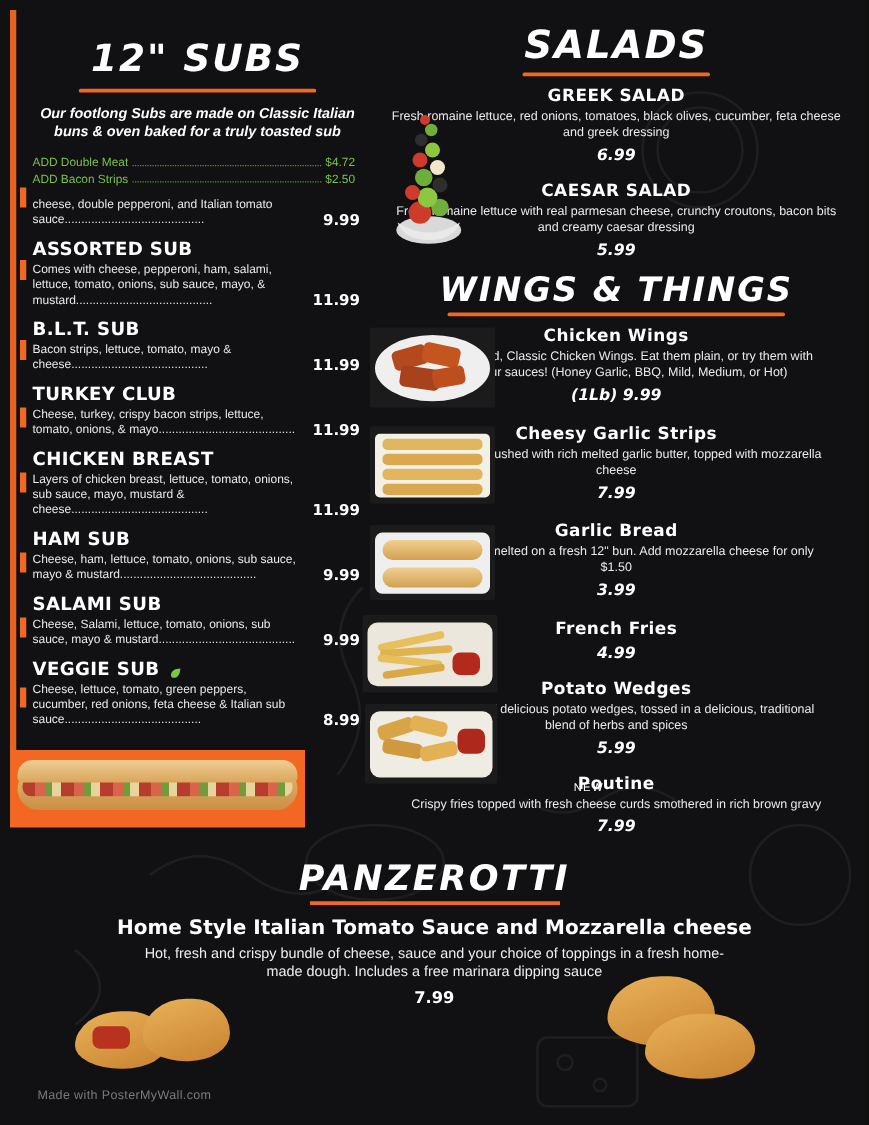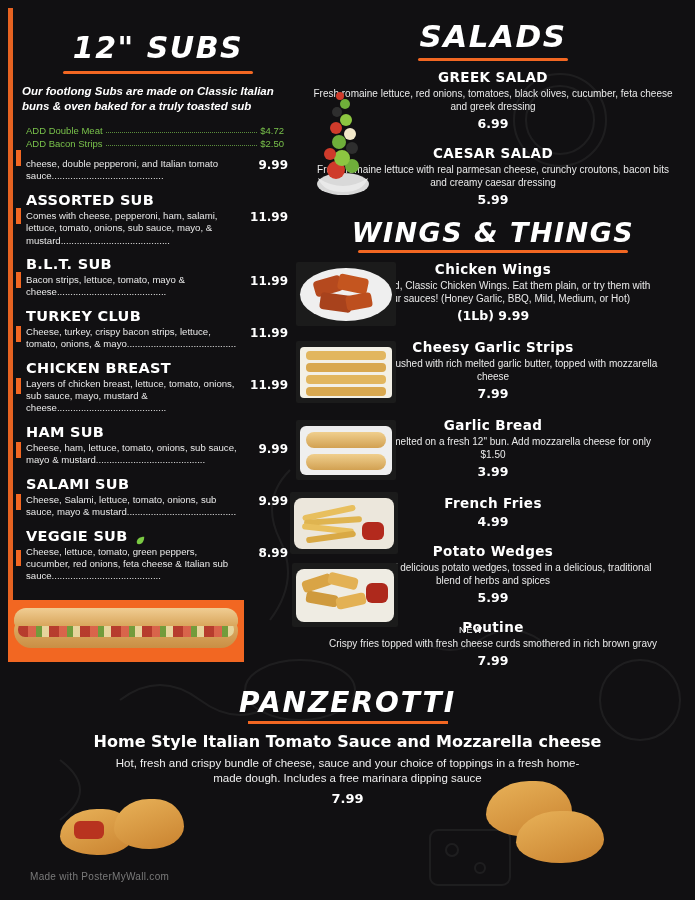--- a/index.html
+++ b/index.html
@@ -66,21 +66,21 @@
     background: #f26722;
     width: 190px;
     margin: 0 auto 10px auto;
     border-radius: 2px;
   }
   .blurb {
     font-style: italic;
     font-weight: bold;
     font-size: 11.5px;
     line-height: 15px;
-    text-align: left;
+    text-align: center;
     margin: 6px 4px 10px 4px;
   }
   .addon-row {
     display: flex;
     align-items: flex-end;
     font-size: 9.5px;
     color: #79c14b;
     margin: 1px 0 1px 8px;
     width: 258px;
   }
@@ -100,21 +100,21 @@
   }
   .item-name {
     font-family: "DejaVu Sans", sans-serif;
     font-weight: bold;
     font-size: 14.5px;
     letter-spacing: 0.3px;
     margin-bottom: 2px;
   }
   .item-desc-row {
     display: flex;
-    align-items: flex-start;
+    align-items: flex-end;
     gap: 12px;
   }
   .item-desc {
     font-size: 9.6px;
     line-height: 12.4px;
     color: #e9e9e9;
     flex: 1;
   }
   .item-price {
     font-family: "DejaVu Sans", sans-serif;
@@ -196,20 +196,21 @@
     font-size: 10px;
     line-height: 13px;
     color: #eaeaea;
     margin: 0 12px;
   }
   .r-price {
     font-family: "DejaVu Sans", sans-serif;
     font-weight: bold;
     font-size: 12.5px;
     margin-top: 3px;
+    font-style: italic;
   }
   .wings-title {
     font-size: 27px;
     margin: 10px 0 2px 0;
   }
   .r-item-narrow .r-desc { margin: 0 26px; }
 
   .new-badge {
     font-size: 9px;
     letter-spacing: 1px;

